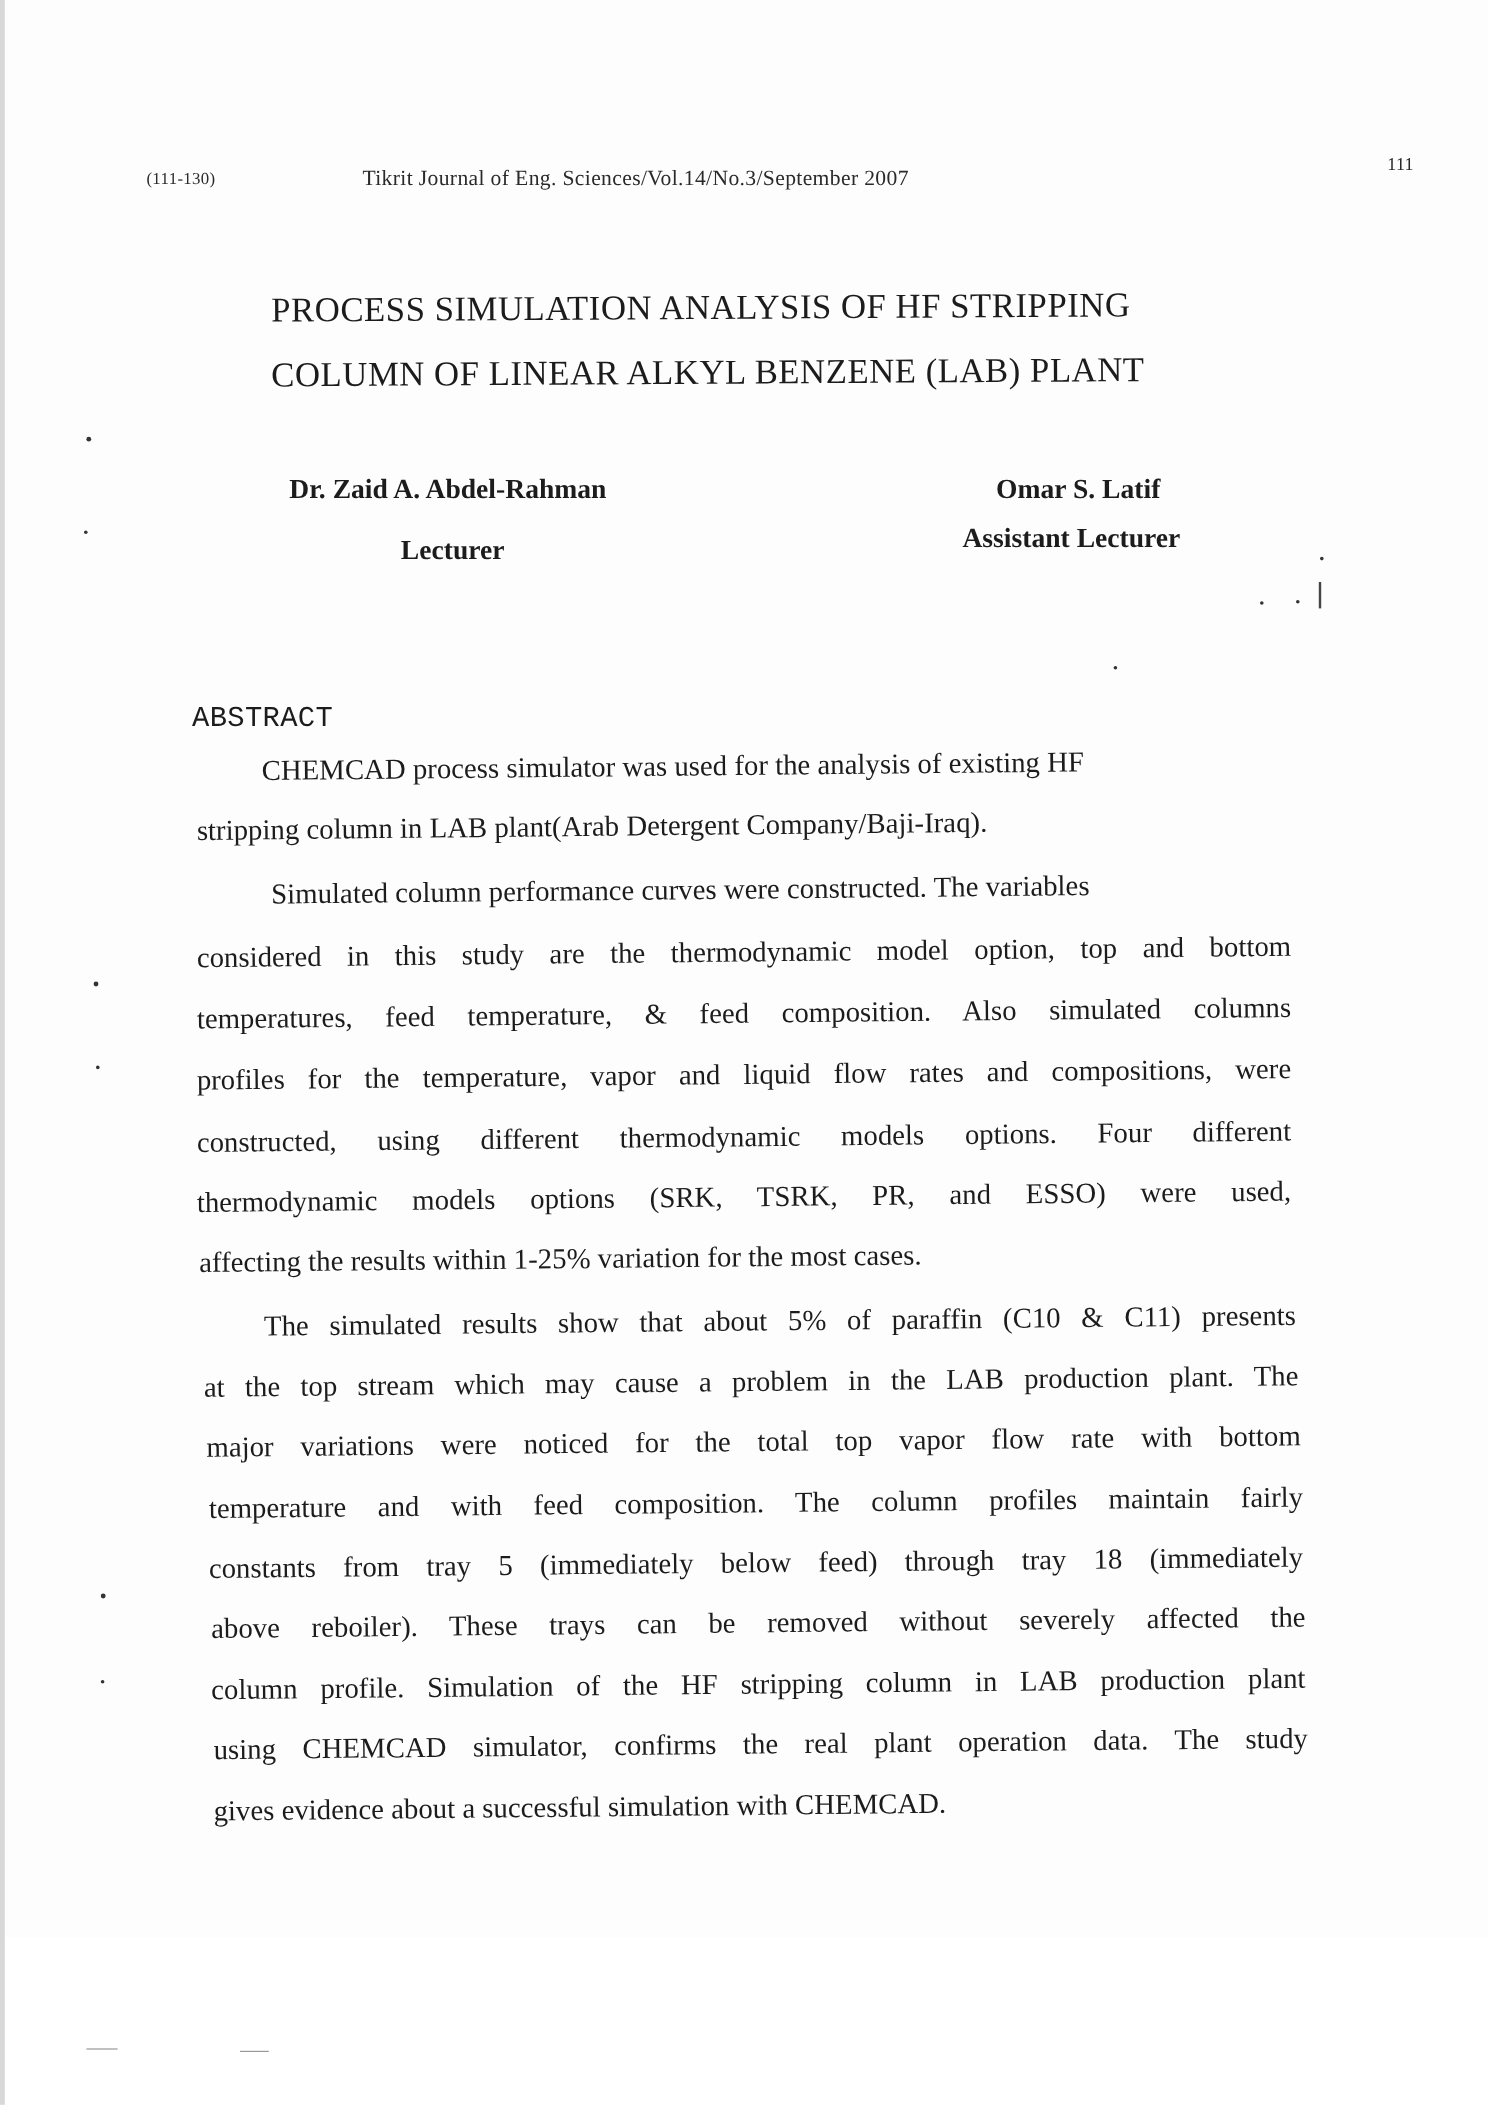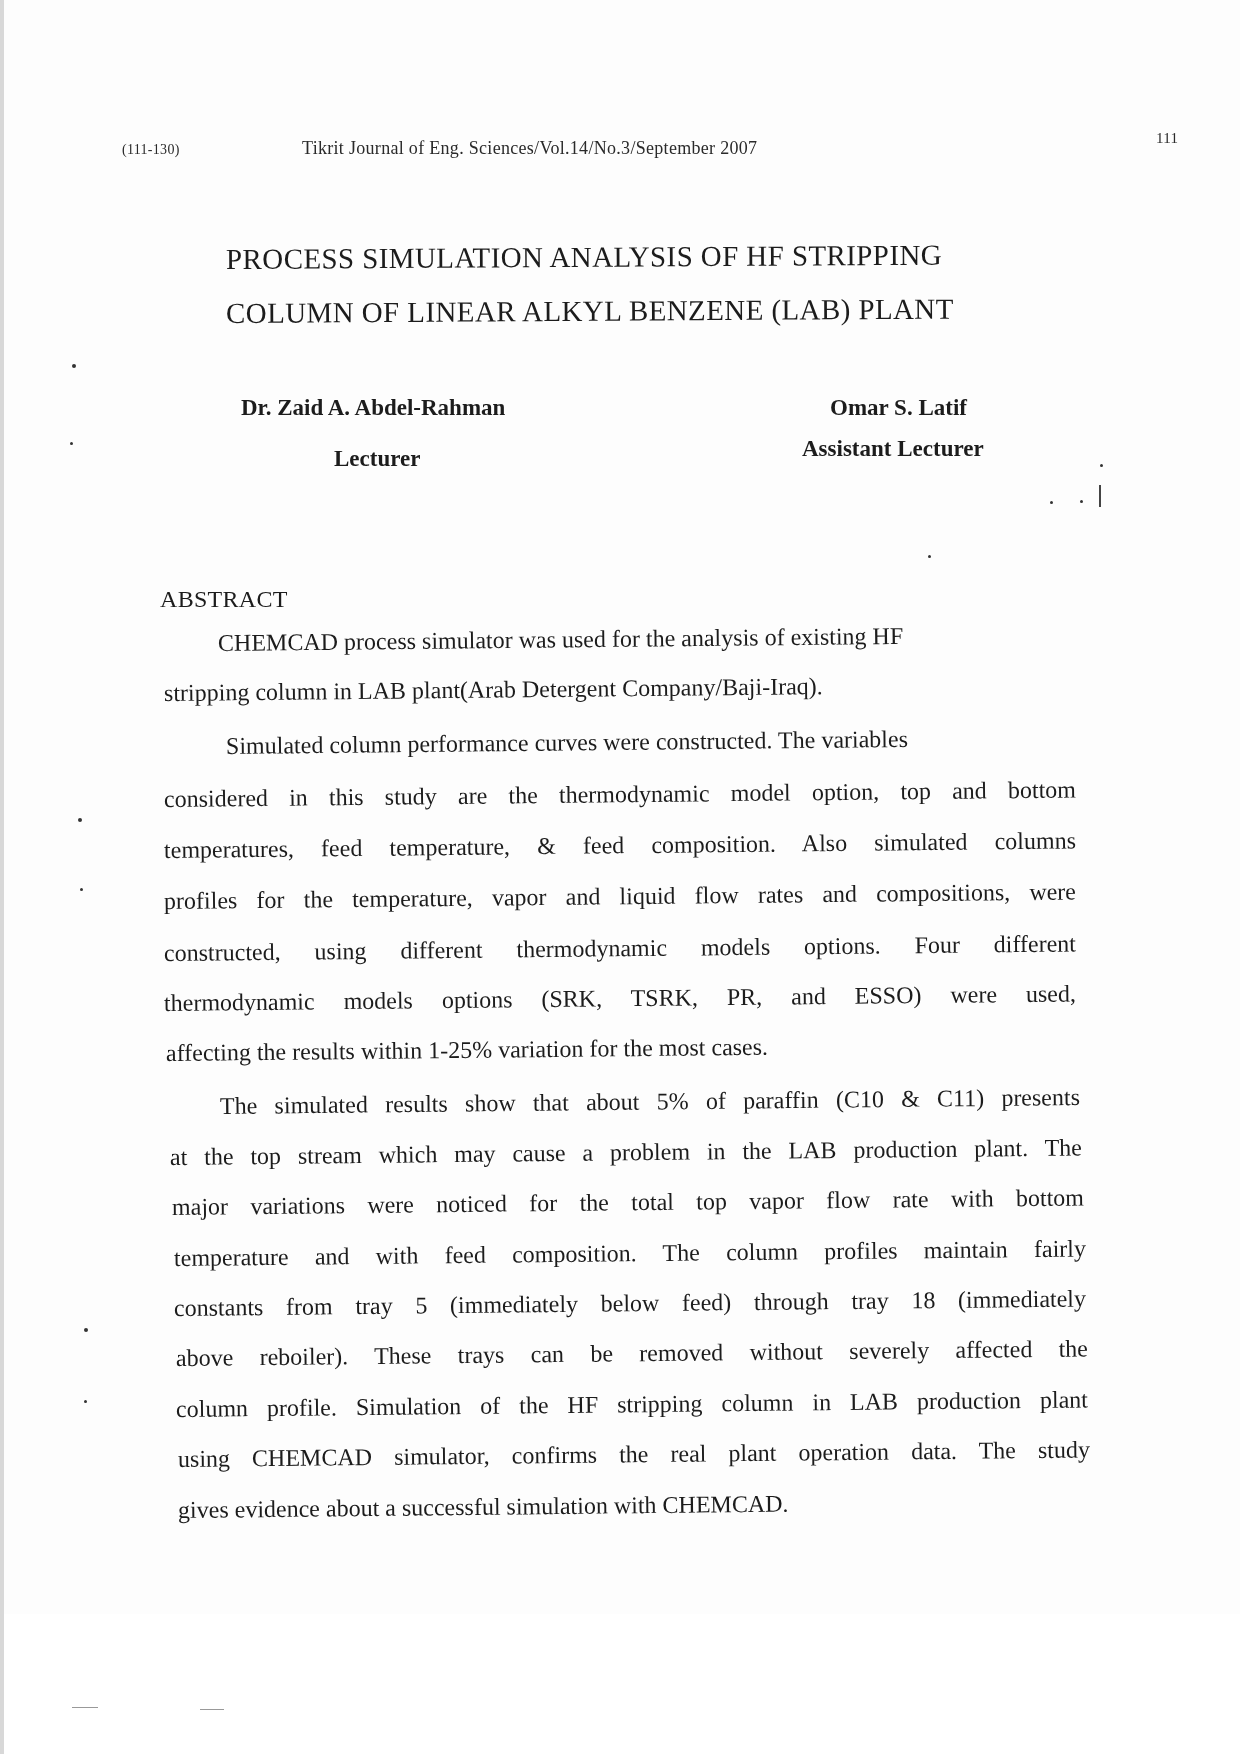--- a/index.html
+++ b/index.html
@@ -66,20 +66,21 @@
     .a2-title { left: 802px; top: 436px; }
     .affil { left: 368px; top: 488px; }
 
     .abstract-heading {
       position: absolute;
       left: 160px;
       top: 586px;
       font-size: 24px;
       color: #1c1c1c;
       letter-spacing: 0.3px;
+      font-family: Liberation Mono, monospace;
     }
     .line {
       position: absolute;
       font-size: 24px;
       white-space: nowrap;
       color: #1c1c1c;
       transform-origin: left center;
       transform: rotate(-0.6deg);
     }
     .just { text-align: justify; text-align-last: justify; width: 912px; }

